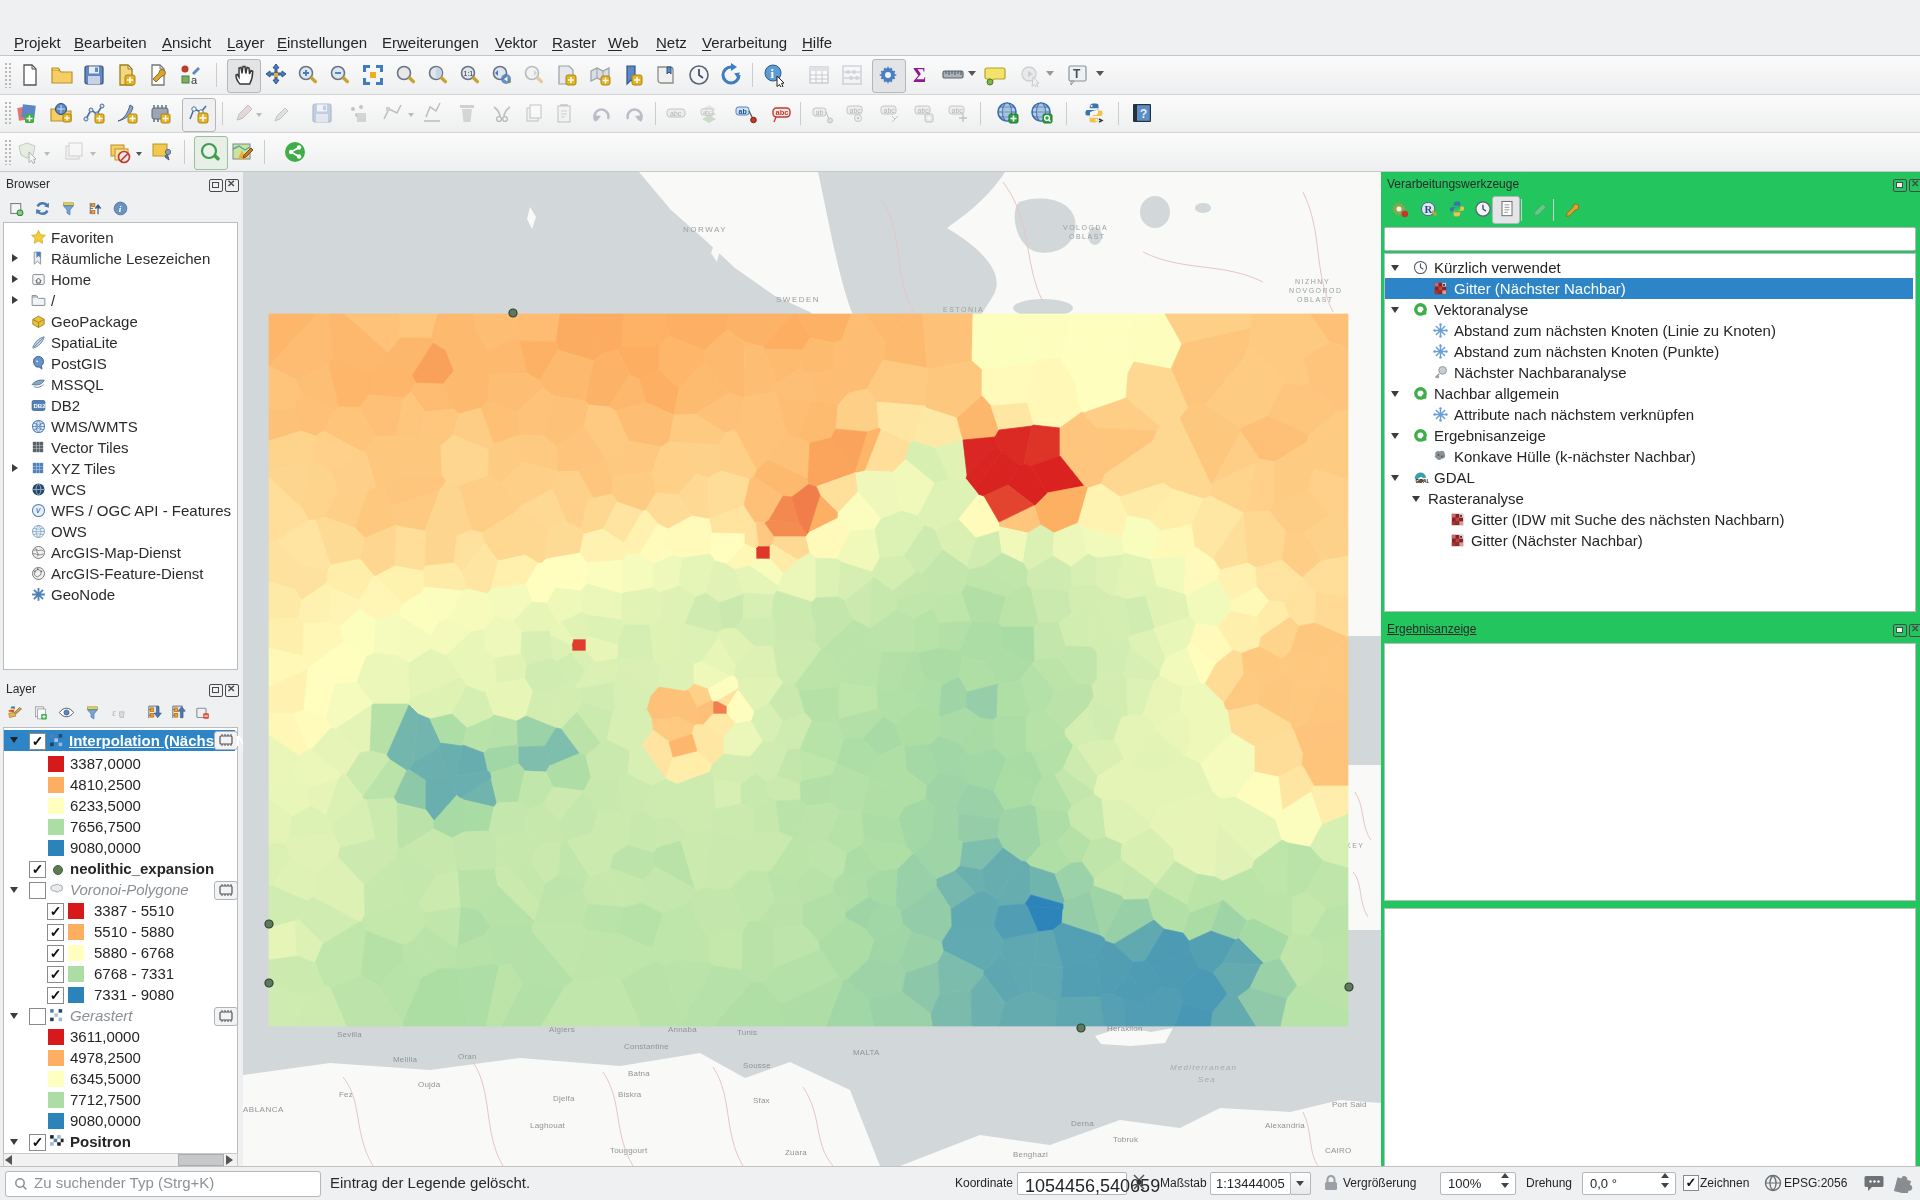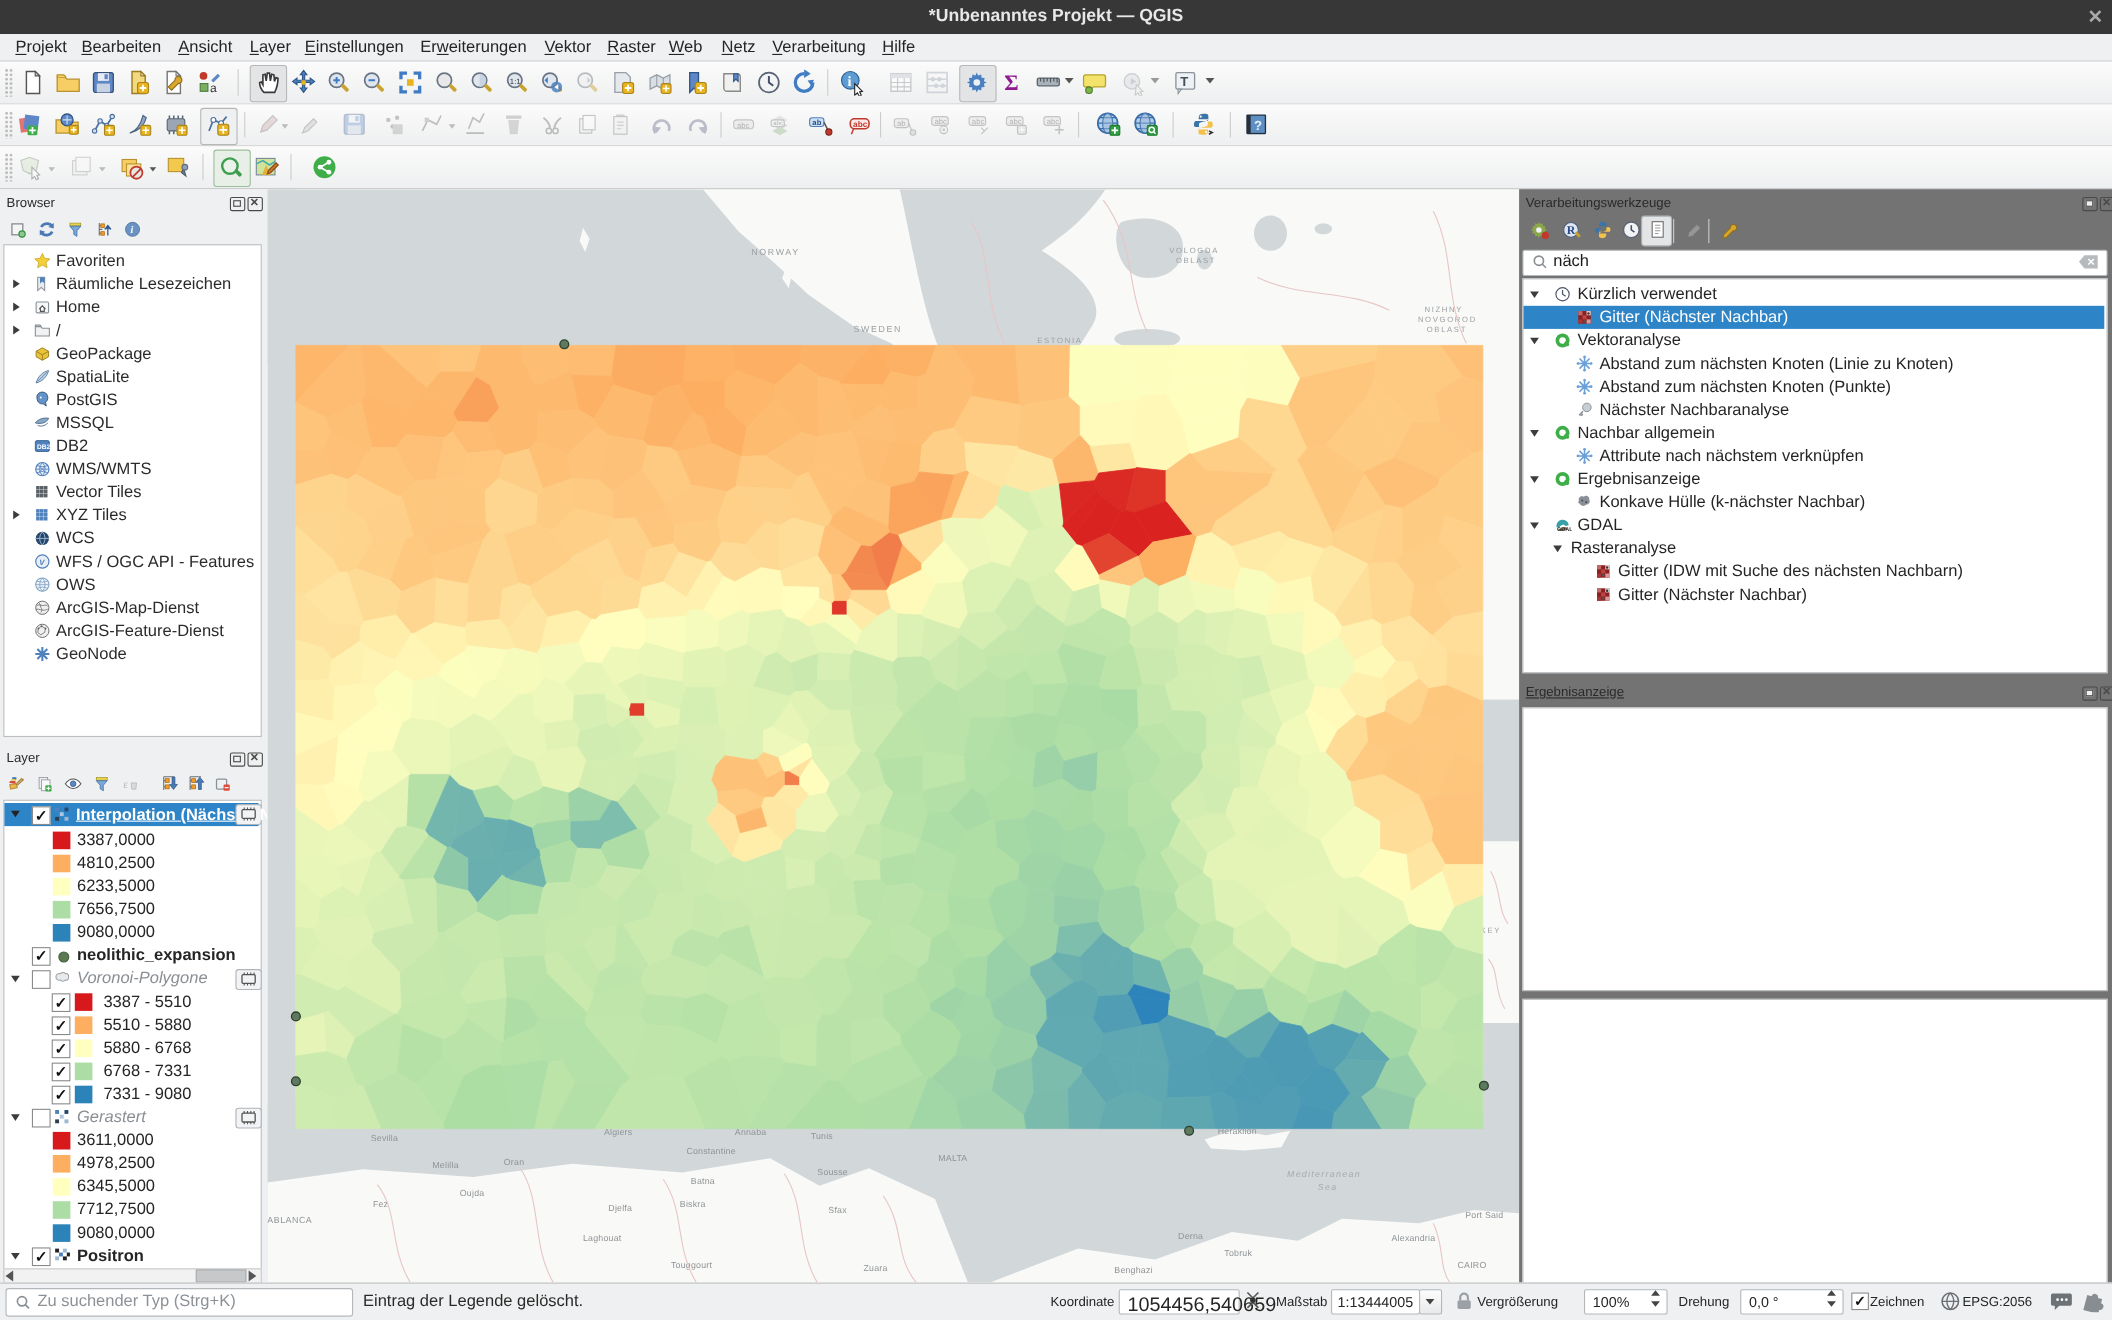--- a/index.html
+++ b/index.html
@@ -36,24 +36,20 @@
   .arr.right{border-top:4.5px solid transparent;border-bottom:4.5px solid transparent;border-left:6px solid #3c3c3c;}
   
   #statusbar{left:0;top:1166px;width:1920px;height:34px;background:#eff0f1;border-top:1px solid #c2c2c2;font-size:15px;}
   .sbox{position:absolute;background:#fff;border:1px solid #b4b8ba;border-radius:2px;font-size:15px;}
   
   #map{left:243px;top:172px;width:1138px;height:994px;background:#f6f6f4;overflow:hidden;}
 </style>
 </head>
 <body>
 <div id="root">
-  <div class="abs" id="titlebar">
-    <div class="t">*Unbenanntes Projekt — QGIS</div>
-    <div class="x">✕</div>
-  </div>
   <div class="abs" id="menubar">
       <span style="left:14px"><u>P</u>rojekt</span>
       <span style="left:74px"><u>B</u>earbeiten</span>
       <span style="left:162px"><u>A</u>nsicht</span>
       <span style="left:227px"><u>L</u>ayer</span>
       <span style="left:277px"><u>E</u>instellungen</span>
       <span style="left:382px">Er<u>w</u>eiterungen</span>
       <span style="left:495px"><u>V</u>ektor</span>
       <span style="left:552px"><u>R</u>aster</span>
       <span style="left:608px"><u>W</u>eb</span>
@@ -1607,21 +1603,21 @@
           <path d="M593,257 624,260 612,299 588,266Z" fill="#faa35c" stroke="#faa35c" stroke-width="0.7"></path>
         </g>
         <circle cx="270" cy="141" r="4" fill="#5d7a5e" stroke="#2f3f30" stroke-width="1.2"></circle>
         <circle cx="26" cy="752" r="4" fill="#5d7a5e" stroke="#2f3f30" stroke-width="1.2"></circle>
         <circle cx="26" cy="811" r="4" fill="#5d7a5e" stroke="#2f3f30" stroke-width="1.2"></circle>
         <circle cx="1106" cy="815" r="4" fill="#5d7a5e" stroke="#2f3f30" stroke-width="1.2"></circle>
         <circle cx="838" cy="856" r="4" fill="#5d7a5e" stroke="#2f3f30" stroke-width="1.2"></circle>
       </svg>
     </div>
 
-  <div class="abs" id="rightdock" style="left:1381px;top:172px;width:539px;height:994px;background:#737373;text-align:right;">
+  <div class="abs" id="rightdock" style="left:1381px;top:172px;width:539px;height:994px;background:#22c55e;text-align:right;">
     <div class="panel-title abs" style="left:6px;top:5px;">Verarbeitungswerkzeuge</div>
     <div class="pbtn r" style="left:512px;top:7px;"></div>
     <div class="pbtn x" style="left:528px;top:7px;"></div>
     <div id="proc-tools" class="abs" style="left:0;top:24px;width:539px;height:28px;">
         <div class="abs" style="left:8px;top:3px;width:20px;height:20px"><svg width="20" height="20" viewBox="0 0 20 20" style="">
             <g transform="scale(0.833)">
               <path d="M12 3 l1.2 2.6 2.8 -.8 .3 2.9 2.9 .3 -.8 2.8 2.6 1.2 -2.6 1.2 .8 2.8 -2.9 .3 -.3 2.9 -2.8 -.8 -1.2 2.6 -1.2 -2.6 -2.8 .8 -.3 -2.9 -2.9 -.3 .8 -2.8 -2.6 -1.2 2.6 -1.2 -.8 -2.8 2.9 -.3 .3 -2.9 2.8 .8 z" fill="#8aa84a"></path>
               <circle cx="12" cy="12" r="3" fill="#eef1f4"></circle>
               <circle cx="19" cy="18" r="4" fill="#c0392b"></circle>
             </g>
@@ -1661,31 +1657,20 @@
           </svg></div>
         <div class="abs" style="left:182px;top:3px;width:20px;height:20px"><svg width="20" height="20" viewBox="0 0 20 20" style="">
             <g transform="scale(0.833)">
               <path d="M5 17 l7 -7 a3.5 3.5 0 1 1 3 3 l-7 7 -4 1 z" fill="#d9a62e" stroke="#8f6d1c" stroke-width="1.1"></path>
             </g>
           </svg></div>
         <div class="tsep" style="left:140px;top:3px;bottom:3px"></div>
         <div class="tsep" style="left:172px;top:3px;bottom:3px"></div>
       </div>
     <div class="sbox" style="left:3px;top:55px;width:530px;height:22px;"></div>
-    <div id="proc-search" class="abs" style="left:3px;top:55px;width:530px;height:22px;">
-        <svg width="14" height="14" viewBox="0 0 14 14" style="position:absolute;left:9px;top:4px">
-          <circle cx="6" cy="6" r="4.2" fill="none" stroke="#8a8f94" stroke-width="1.5"></circle>
-          <path d="M9 9 l3.4 3.4" stroke="#8a8f94" stroke-width="1.5"></path>
-        </svg>
-        <div class="abs" style="left:28px;top:2px;font-size:15px;color:#1a1a1a">näch</div>
-        <svg width="18" height="14" viewBox="0 0 18 14" style="position:absolute;left:506px;top:4px">
-          <path d="M5 1 h12 v12 h-12 l-5 -6 z" fill="#b6babd"></path>
-          <path d="M8.5 4.5 l5 5 M13.5 4.5 l-5 5" stroke="#fff" stroke-width="1.4"></path>
-        </svg>
-      </div>
     <div class="wbox" id="proc-list" style="left:3px;top:81px;width:530px;height:357px;">
         <div class="arr down" style="left:6px;top:11px"></div>
         <div class="abs" style="left:27px;top:5px;width:17px;height:17px"><svg width="17" height="17" viewBox="0 0 17 17" style="">
             <g transform="scale(0.708)">
               <circle cx="12" cy="12" r="8.5" fill="#fff" stroke="#4a5568" stroke-width="1.5"></circle>
               <path d="M12 6.5 v5.5 l4 2.5" stroke="#4a5568" stroke-width="1.6" fill="none"></path>
             </g>
           </svg></div>
         <div class="tree-row" style="left:49px;top:5px">Kürzlich verwendet</div>
         <div class="abs" style="left:0;top:24px;width:528px;height:21px;background:#2d84c6"></div>

